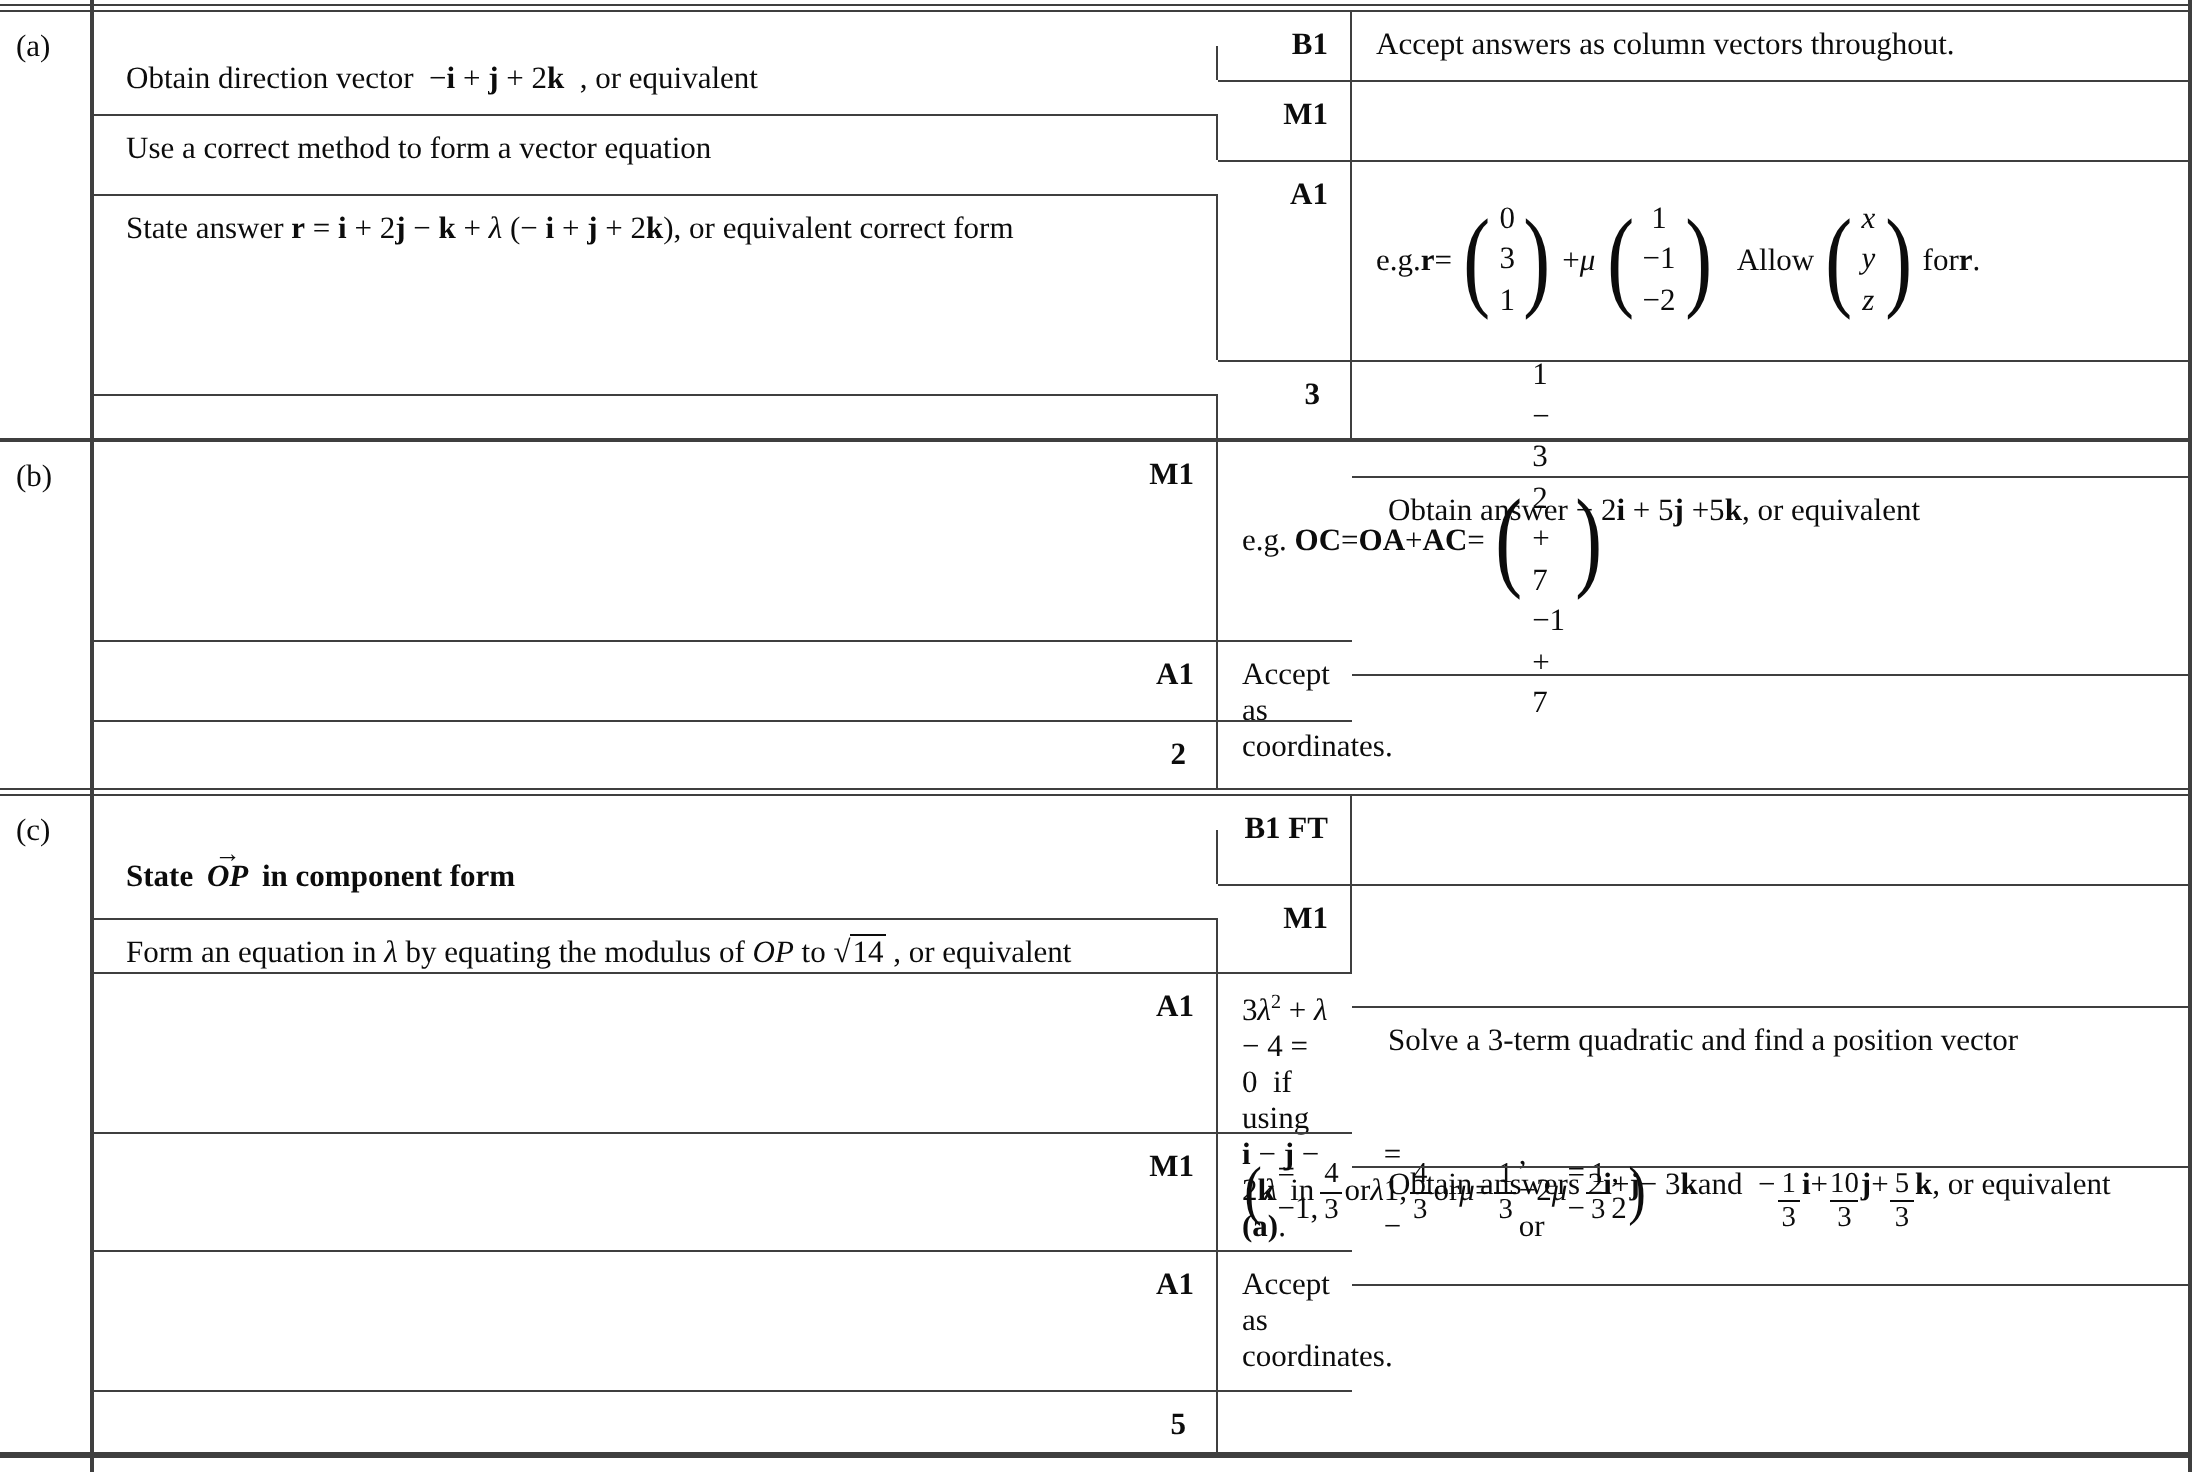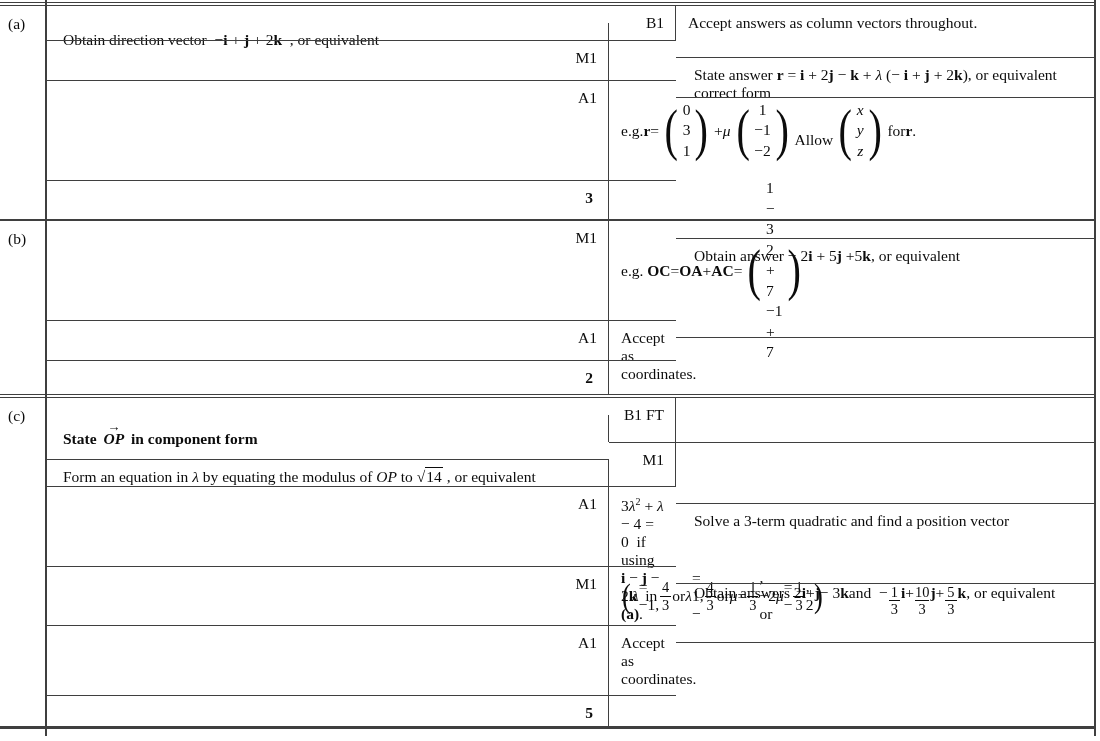--- a/index.html
+++ b/index.html
@@ -21,21 +21,21 @@
 
   .sec{ display:grid; width:1096px; grid-template-columns:45px 564px 67px 1fr; position:relative; }
   .sec-a{ grid-template-rows:34px 40px 100px 39px; border-bottom:2px solid var(--ln); }
   .sec-b{ grid-template-rows:99px 40px 34px; }
   .sec-c{ grid-template-rows:44px 44px 80px 59px 70px 31px; }
 
   .lab{ grid-column:1; grid-row:1/-1; padding:9px 0 0 8px; }
   .cell{ border-right:1.6px solid var(--ln); }
   .bt{ border-top:1.6px solid var(--ln); }
   .desc{ padding:8px 12px 4px 18px;margin-top:17px; }
-  .mk{ font-weight:normal; text-align:right; padding:8px 11px 0 2px; white-space:nowrap; }
+  .mk{ font-weight:bold; text-align:right; padding:8px 11px 0 2px; white-space:nowrap; }
   .tot{ font-weight:bold; text-align:right; padding:8px 15px 0 2px; }
   .guid{ padding:8px 11px 4px 12px; }
   .g-center{ display:flex; align-items:center; padding-top:0; padding-bottom:0; }
   .v-center{ display:flex; align-items:flex-start; padding-top:0; padding-bottom:0; }
   .pt-lg{ padding-top:15px;font-weight:bold; }
 
   
   sup{ font-size:0.65em; vertical-align:super; line-height:0; }
   .cv{ display:inline-flex; align-items:center; margin:0 3px; vertical-align:middle; }
   .cv .p{ font-size:56px; line-height:0.85; font-weight:normal; transform:scaleX(0.72); }
@@ -54,20 +54,21 @@
 <div class="page">
   <div class="dbl top"></div>
 
   <div class="sec sec-a">
     <div class="lab">(a)</div>
 
     <div class="cell desc">Obtain direction vector &nbsp;−<b>i</b> + <b>j</b> + 2<b>k</b>&nbsp; , or equivalent</div>
     <div class="cell mk">B1</div>
     <div class="guid">Accept answers as column vectors throughout.</div>
 
+    <div class="cell desc bt">Use a correct method to form a vector equation</div>
     <div class="cell mk bt">M1</div>
     <div class="guid bt"></div>
 
     <div class="cell desc bt">State answer <b>r</b> = <b>i</b> + 2<b>j</b> − <b>k</b> + <i>λ</i> (− <b>i</b> + <b>j</b> + 2<b>k</b>), or equivalent correct form</div>
     <div class="cell mk bt">A1</div>
     <div class="guid bt g-center">e.g. <b>r</b> = <span class="cv">
           <span class="p">(</span>
           <span class="co">
             <span>0</span>
             <span>3</span>

